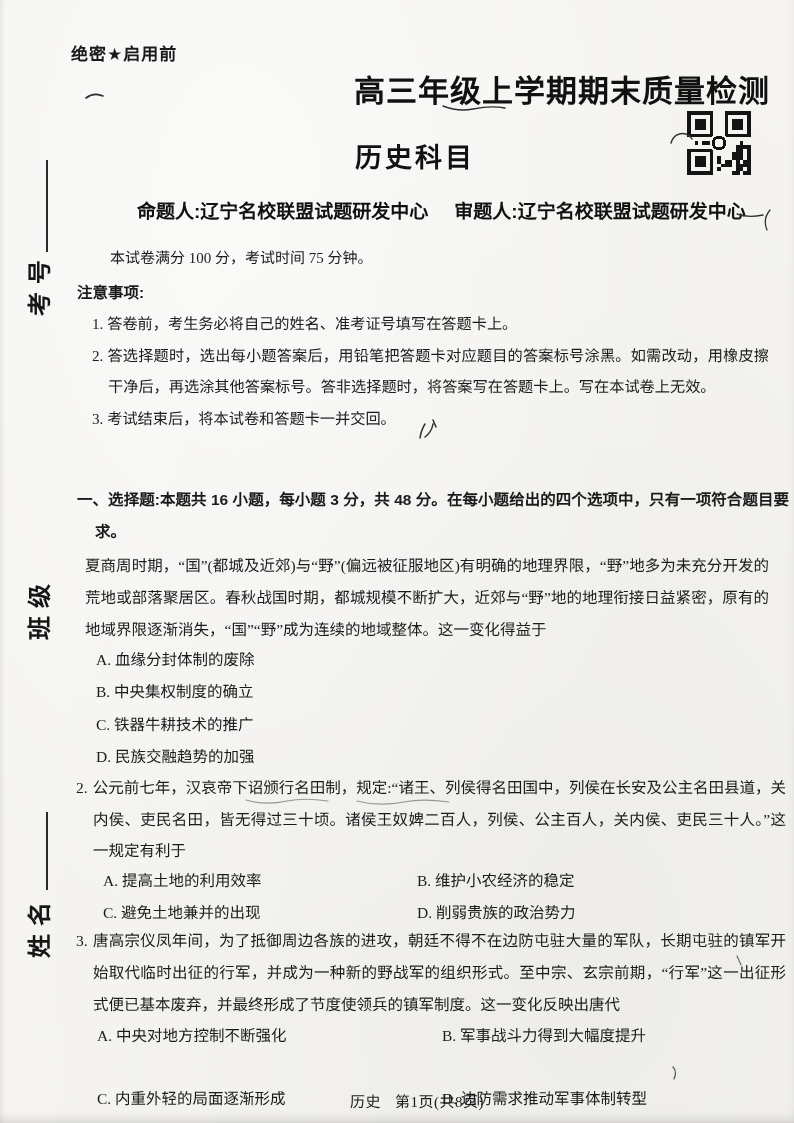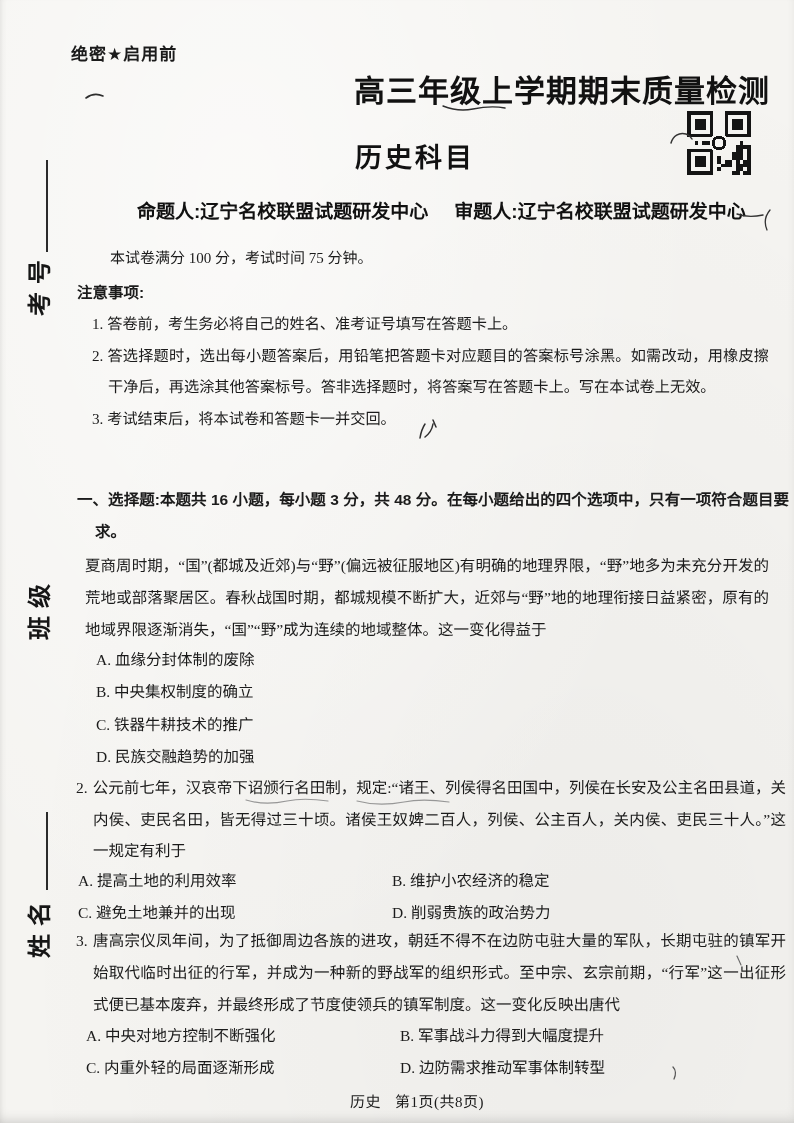--- a/index.html
+++ b/index.html
@@ -41,22 +41,22 @@
                   line-height:32px;padding-left:18px;text-indent:-18px;text-align:justify;}
 
   .q-stem{font-size:15.5px;line-height:32px;text-align:justify;}
   .q1-stem{left:85px;top:550px;width:684px;}
   .q2-stem{left:76px;top:772px;width:693px;padding-left:17px;text-indent:-17px;line-height:31.6px;}
   .q3-stem{left:76px;top:925px;width:693px;padding-left:17px;text-indent:-17px;}
   .q-num{margin-right:5px;}
 
   .q1-options{left:96px;top:644px;font-size:15.5px;line-height:32.4px;}
   .options-2col{display:grid;grid-template-columns:314px auto;font-size:15.5px;line-height:32px;}
-  .q2-options{left:78px;top:865px;width:660px;}
-  .q3-options{left:86px;top:1020px;width:660px;}
+  .q2-options{left:103px;top:865px;width:660px;}
+  .q3-options{left:97px;top:1020px;width:660px;gap:31px;}
 
   .footer{left:350px;top:1090px;font-size:15px;font-weight:400;letter-spacing:.5px;}
   .footer .fgap{display:inline-block;width:14px;}
 
   .vline{left:46px;width:2px;background:#2b2b2b;}
   .vline-1{top:160px;height:92px;}
   .vline-2{top:812px;height:78px;}
   .vlabel{width:72px;height:72px;line-height:72px;text-align:center;
           transform:rotate(-90deg);font-size:24px;font-weight:600;
           letter-spacing:8px;text-indent:8px;color:#161616;

